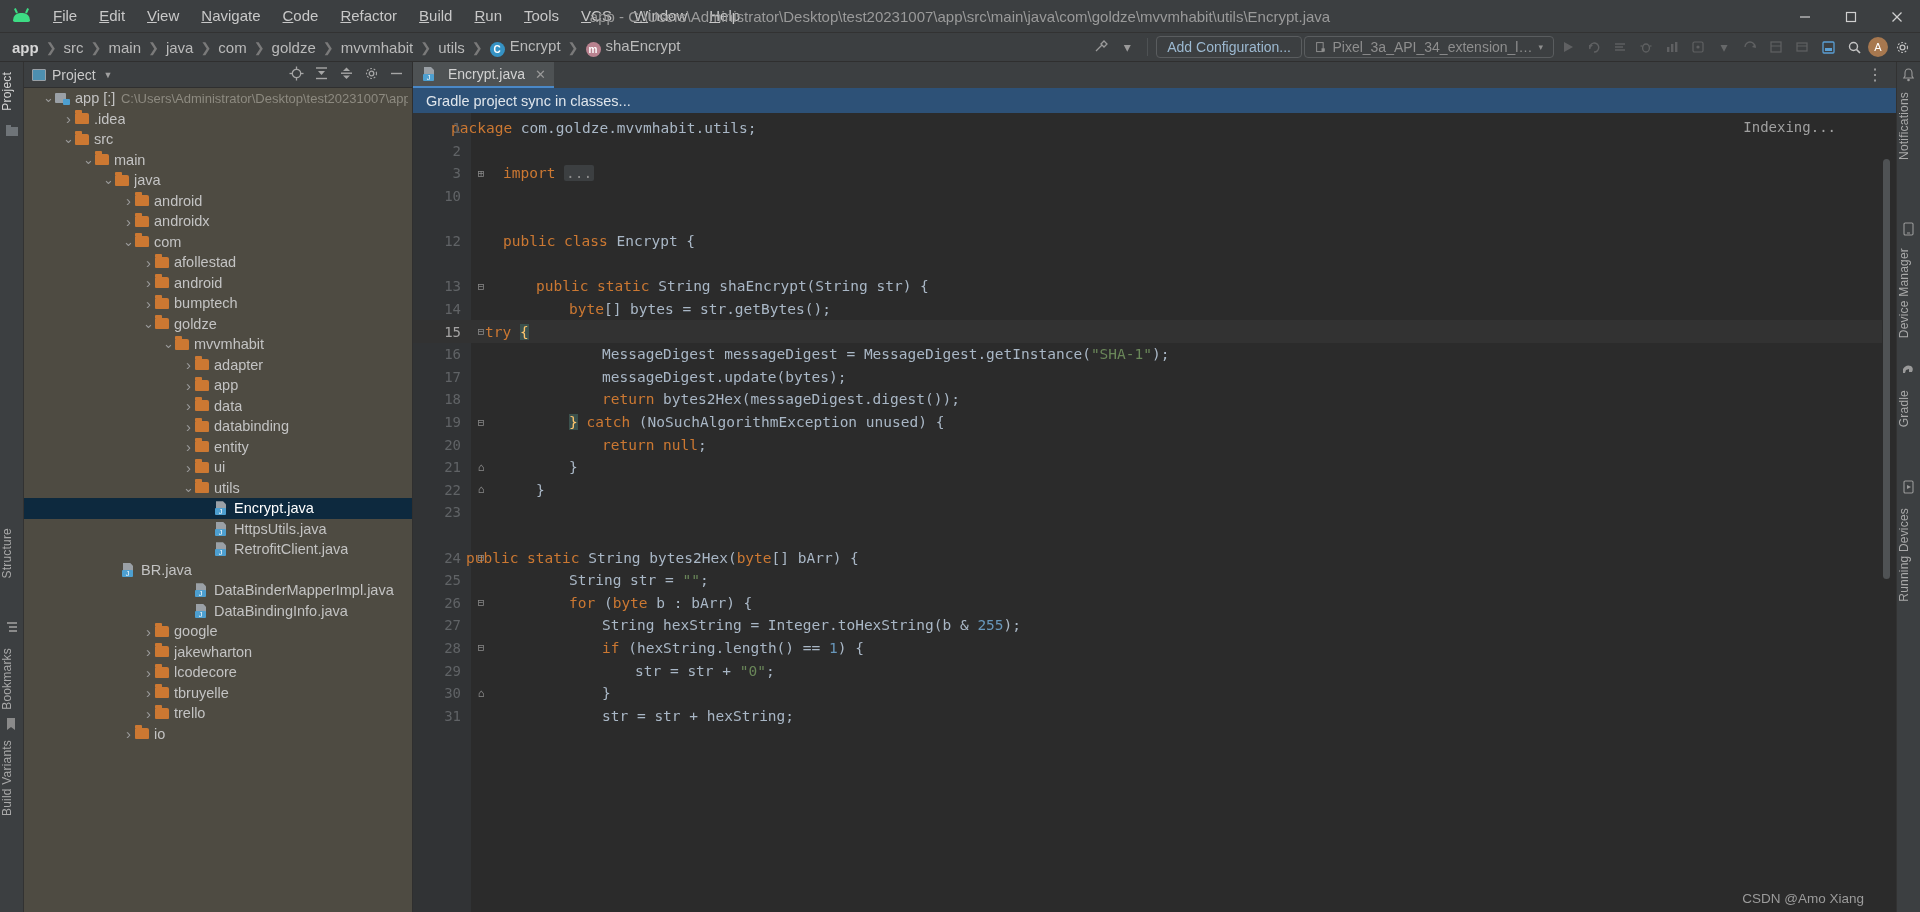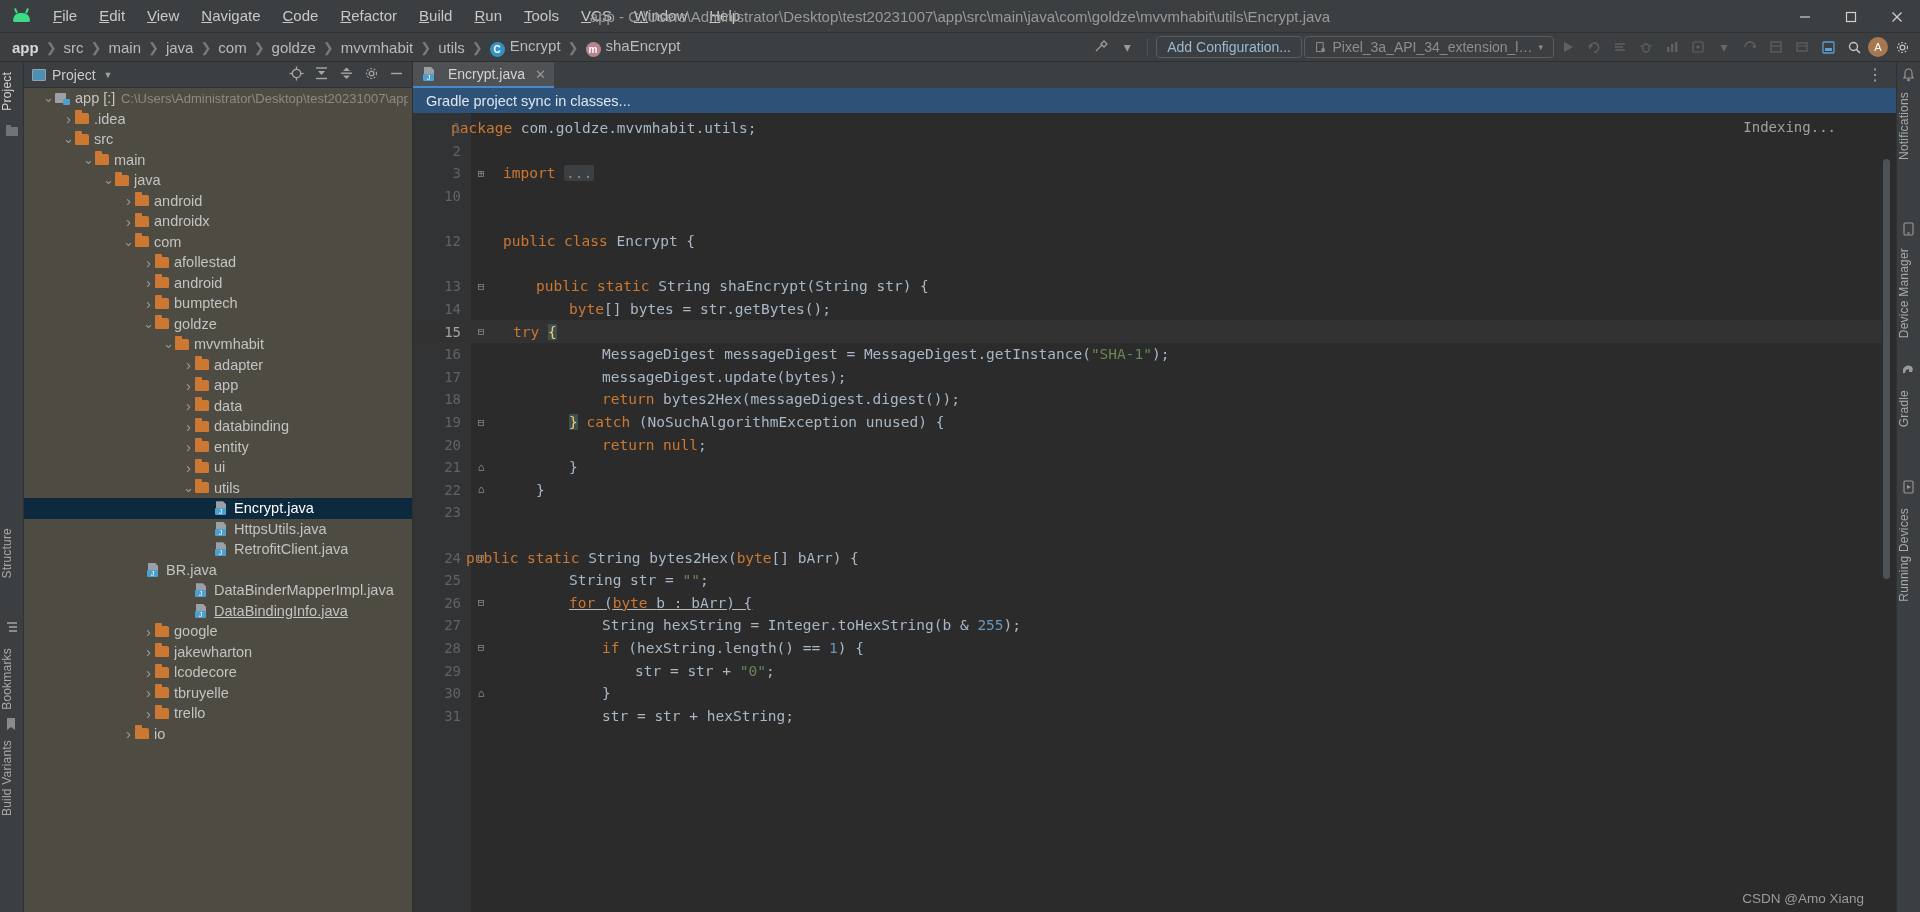--- a/index.html
+++ b/index.html
@@ -566,37 +566,37 @@
           <span class="lbl">HttpsUtils.java</span>
         </div>
         <div class="row" style="padding-left: 178px;">
           <span class="arrow none"></span>
           <span class="javaico">
             <span class="pg"></span>
             <span class="bd">J</span>
           </span>
           <span class="lbl">RetrofitClient.java</span>
         </div>
-        <div class="row" style="padding-left: 110px;">
+        <div class="row" style="padding-left: 85px;">
           <span class="arrow none"></span>
           <span class="javaico">
             <span class="pg"></span>
             <span class="bd">J</span>
           </span>
           <span class="lbl">BR.java</span>
         </div>
         <div class="row" style="padding-left: 158px;">
           <span class="arrow none"></span>
           <span class="javaico">
             <span class="pg"></span>
             <span class="bd">J</span>
           </span>
           <span class="lbl">DataBinderMapperImpl.java</span>
         </div>
-        <div class="row" style="padding-left: 158px; text-decoration: underline;">
+        <div class="row" style="padding-left: 158px;">
           <span class="arrow none"></span>
           <span class="javaico">
             <span class="pg"></span>
             <span class="bd">J</span>
           </span>
           <span class="lbl">DataBindingInfo.java</span>
         </div>
         <div class="row" style="padding-left: 118px;">
           <span class="arrow" style="font-size: 15px;">›</span>
           <span class="folder"></span>
@@ -683,21 +683,21 @@
             <span class="fold">⊟</span>
             <span class="txt" style="margin-left: 123px;"><span class="k">public static </span><span class="t">String shaEncrypt(String str) {</span></span>
           </div>
           <div class="cline">
             <span class="gnum">14</span>
             <span class="txt" style="margin-left: 156px;"><span class="k">byte</span><span class="t">[] bytes = str.getBytes();</span></span>
           </div>
           <div class="cline hl">
             <span class="gnum">15</span>
             <span class="fold">⊟</span>
-            <span class="txt" style="margin-left: 100px;"><span class="k">try </span><span class="hlbrace">{</span></span>
+            <span class="txt" style="margin-left: 72px;"><span class="k">try </span><span class="hlbrace">{</span></span>
           </div>
           <div class="cline">
             <span class="gnum">16</span>
             <span class="txt" style="margin-left: 189px;"><span class="t">MessageDigest messageDigest = MessageDigest.getInstance(</span><span class="s">"SHA-1"</span><span class="t">);</span></span>
           </div>
           <div class="cline">
             <span class="gnum">17</span>
             <span class="txt" style="margin-left: 189px;"><span class="t">messageDigest.update(bytes);</span></span>
           </div>
           <div class="cline">
@@ -736,21 +736,21 @@
             <span class="fold">⊟</span>
             <span class="txt" style="margin-left: 53px;"><span class="k">public static </span><span class="t">String bytes2Hex(</span><span class="k">byte</span><span class="t">[] bArr) {</span></span>
           </div>
           <div class="cline">
             <span class="gnum">25</span>
             <span class="txt" style="margin-left: 156px;"><span class="t">String str = </span><span class="s">""</span><span class="t">;</span></span>
           </div>
           <div class="cline">
             <span class="gnum">26</span>
             <span class="fold">⊟</span>
-            <span class="txt" style="margin-left: 156px; text-decoration: underline;"><span class="k">for </span><span class="t">(</span><span class="k">byte </span><span class="t">b : bArr) {</span></span>
+            <span class="txt" style="margin-left: 156px;"><span class="k">for </span><span class="t">(</span><span class="k">byte </span><span class="t">b : bArr) {</span></span>
           </div>
           <div class="cline">
             <span class="gnum">27</span>
             <span class="txt" style="margin-left: 189px;"><span class="t">String hexString = Integer.toHexString(b &amp; </span><span class="n">255</span><span class="t">);</span></span>
           </div>
           <div class="cline">
             <span class="gnum">28</span>
             <span class="fold">⊟</span>
             <span class="txt" style="margin-left: 189px;"><span class="k">if </span><span class="t">(hexString.length() == </span><span class="n">1</span><span class="t">) {</span></span>
           </div>

